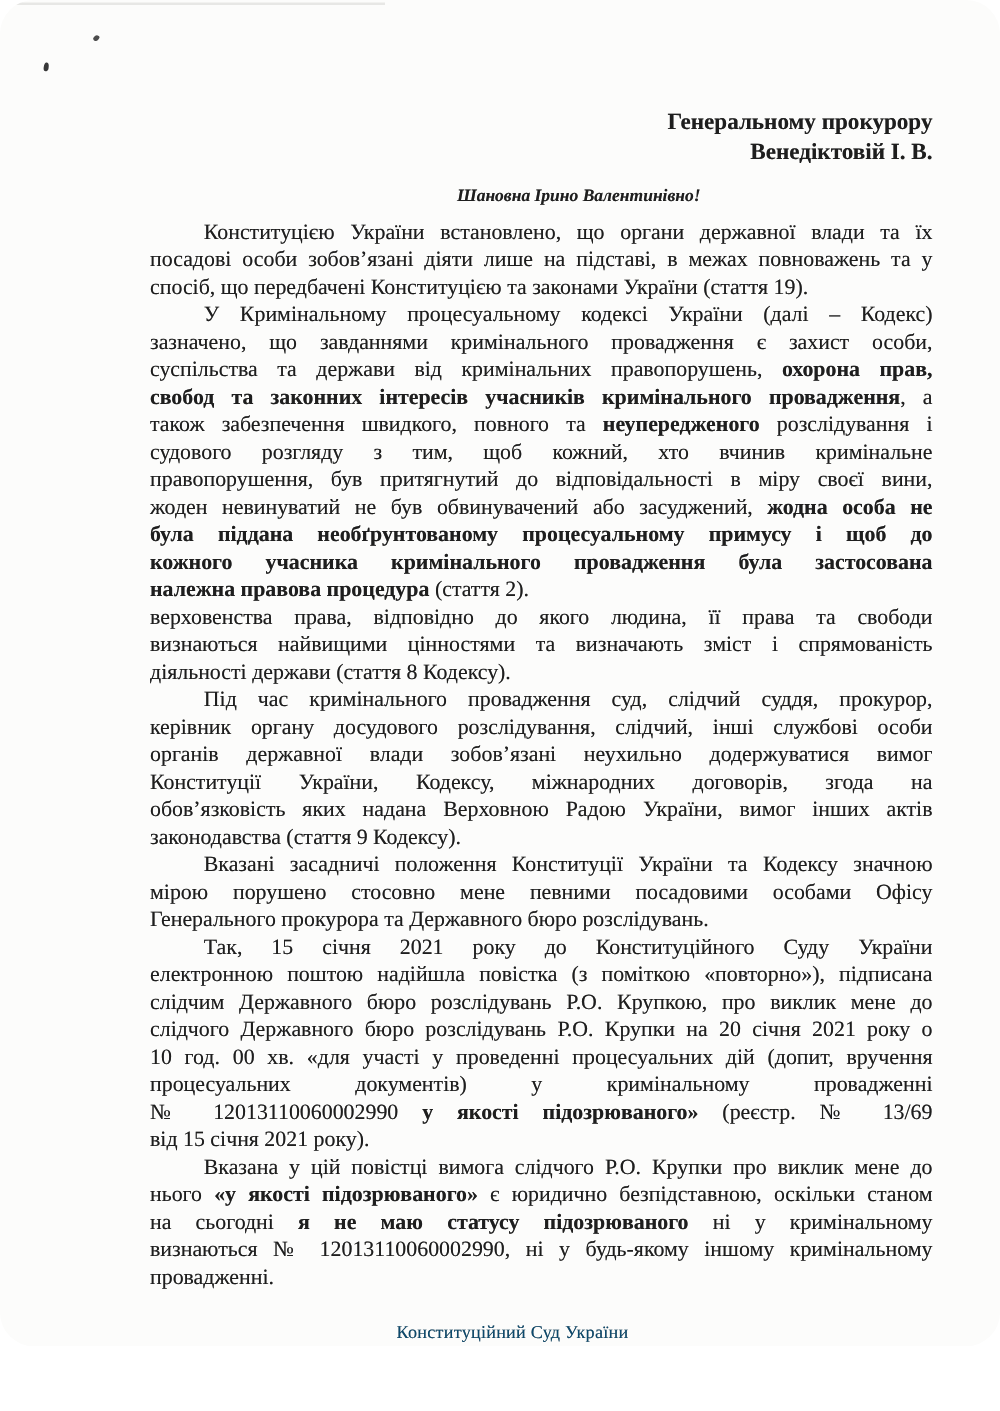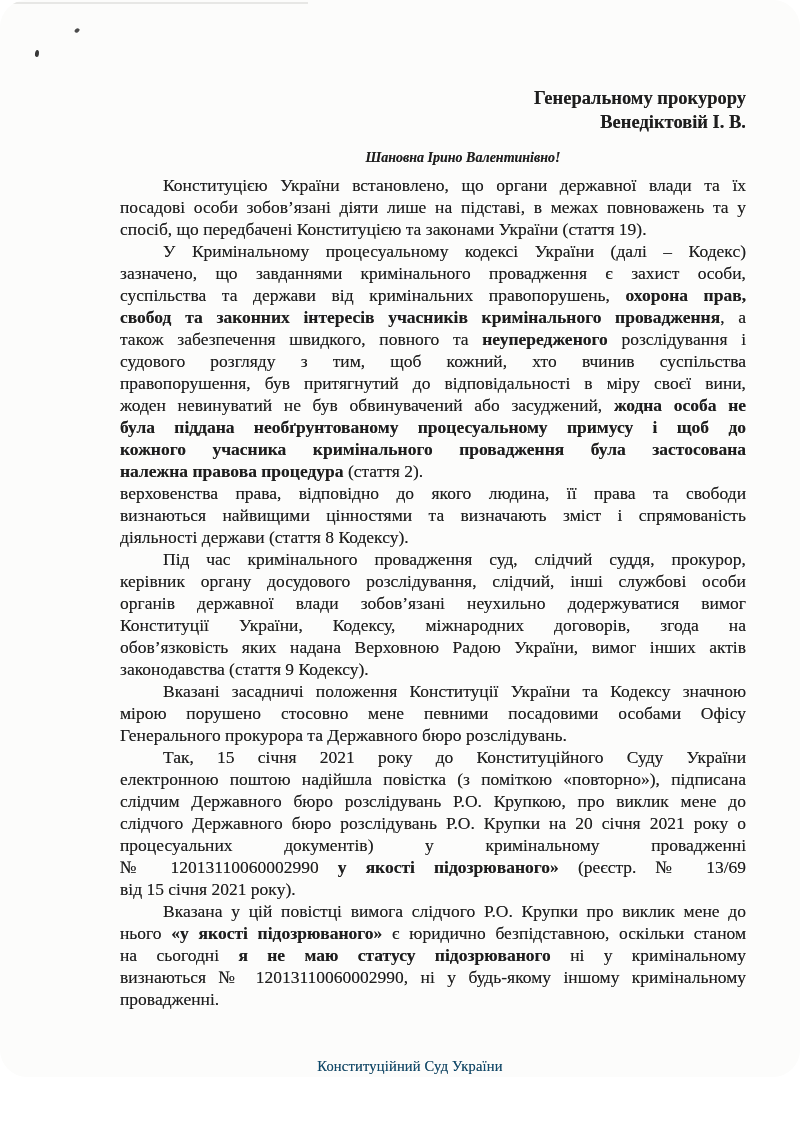--- a/index.html
+++ b/index.html
@@ -73,21 +73,21 @@
 
   <div class="body-text">
       <div class="line first"><span>Конституцією України встановлено, що органи державної влади та їх</span></div>
       <div class="line"><span>посадові особи зобов’язані діяти лише на підставі, в межах повноважень та у</span></div>
       <div class="line last"><span>спосіб, що передбачені Конституцією та законами України (стаття 19).</span></div>
       <div class="line first"><span>У Кримінальному процесуальному кодексі України (далі – Кодекс)</span></div>
       <div class="line"><span>зазначено, що завданнями кримінального провадження є захист особи,</span></div>
       <div class="line"><span>суспільства та держави від кримінальних правопорушень, </span><span class="b">охорона прав,</span></div>
       <div class="line"><span class="b">свобод та законних інтересів учасників кримінального провадження</span><span>, а</span></div>
       <div class="line"><span>також забезпечення швидкого, повного та </span><span class="b">неупередженого</span><span> розслідування і</span></div>
-      <div class="line"><span>судового розгляду з тим, щоб кожний, хто вчинив суспільства</span></div>
+      <div class="line"><span>судового розгляду з тим, щоб кожний, хто вчинив кримінальне</span></div>
       <div class="line"><span>правопорушення, був притягнутий до відповідальності в міру своєї вини,</span></div>
       <div class="line"><span>жоден невинуватий не був обвинувачений або засуджений, </span><span class="b">жодна особа не</span></div>
       <div class="line"><span class="b">була піддана необґрунтованому процесуальному примусу і щоб до</span></div>
       <div class="line"><span class="b">кожного учасника кримінального провадження була застосована</span></div>
       <div class="line last"><span class="b">належна правова процедура</span><span> (стаття 2).</span></div>
       <div class="line"><span>верховенства права, відповідно до якого людина, її права та свободи</span></div>
       <div class="line"><span>визнаються найвищими цінностями та визначають зміст і спрямованість</span></div>
       <div class="line last"><span>діяльності держави (стаття 8 Кодексу).</span></div>
       <div class="line first"><span>Під час кримінального провадження суд, слідчий суддя, прокурор,</span></div>
       <div class="line"><span>керівник органу досудового розслідування, слідчий, інші службові особи</span></div>
@@ -95,20 +95,21 @@
       <div class="line"><span>Конституції України, Кодексу, міжнародних договорів, згода на</span></div>
       <div class="line"><span>обов’язковість яких надана Верховною Радою України, вимог інших актів</span></div>
       <div class="line last"><span>законодавства (стаття 9 Кодексу).</span></div>
       <div class="line first"><span>Вказані засадничі положення Конституції України та Кодексу значною</span></div>
       <div class="line"><span>мірою порушено стосовно мене певними посадовими особами Офісу</span></div>
       <div class="line last"><span>Генерального прокурора та Державного бюро розслідувань.</span></div>
       <div class="line first"><span>Так, 15 січня 2021 року до Конституційного Суду України</span></div>
       <div class="line"><span>електронною поштою надійшла повістка (з поміткою «повторно»), підписана</span></div>
       <div class="line"><span>слідчим Державного бюро розслідувань Р.О. Крупкою, про виклик мене до</span></div>
       <div class="line"><span>слідчого Державного бюро розслідувань Р.О. Крупки на 20 січня 2021 року о</span></div>
+      <div class="line"><span>10 год. 00 хв. «для участі у проведенні процесуальних дій (допит, вручення</span></div>
       <div class="line"><span>процесуальних документів) у кримінальному провадженні</span></div>
       <div class="line"><span>№ 12013110060002990 </span><span class="b">у якості підозрюваного»</span><span> (реєстр. № 13/69</span></div>
       <div class="line last"><span>від 15 січня 2021 року).</span></div>
       <div class="line first"><span>Вказана у цій повістці вимога слідчого Р.О. Крупки про виклик мене до</span></div>
       <div class="line"><span>нього </span><span class="b">«у якості підозрюваного»</span><span> є юридично безпідставною, оскільки станом</span></div>
       <div class="line"><span>на сьогодні </span><span class="b">я не маю статусу підозрюваного</span><span> ні у кримінальному</span></div>
       <div class="line"><span>визнаються № 12013110060002990, ні у будь-якому іншому кримінальному</span></div>
       <div class="line last"><span>провадженні.</span></div>
     </div>
 

